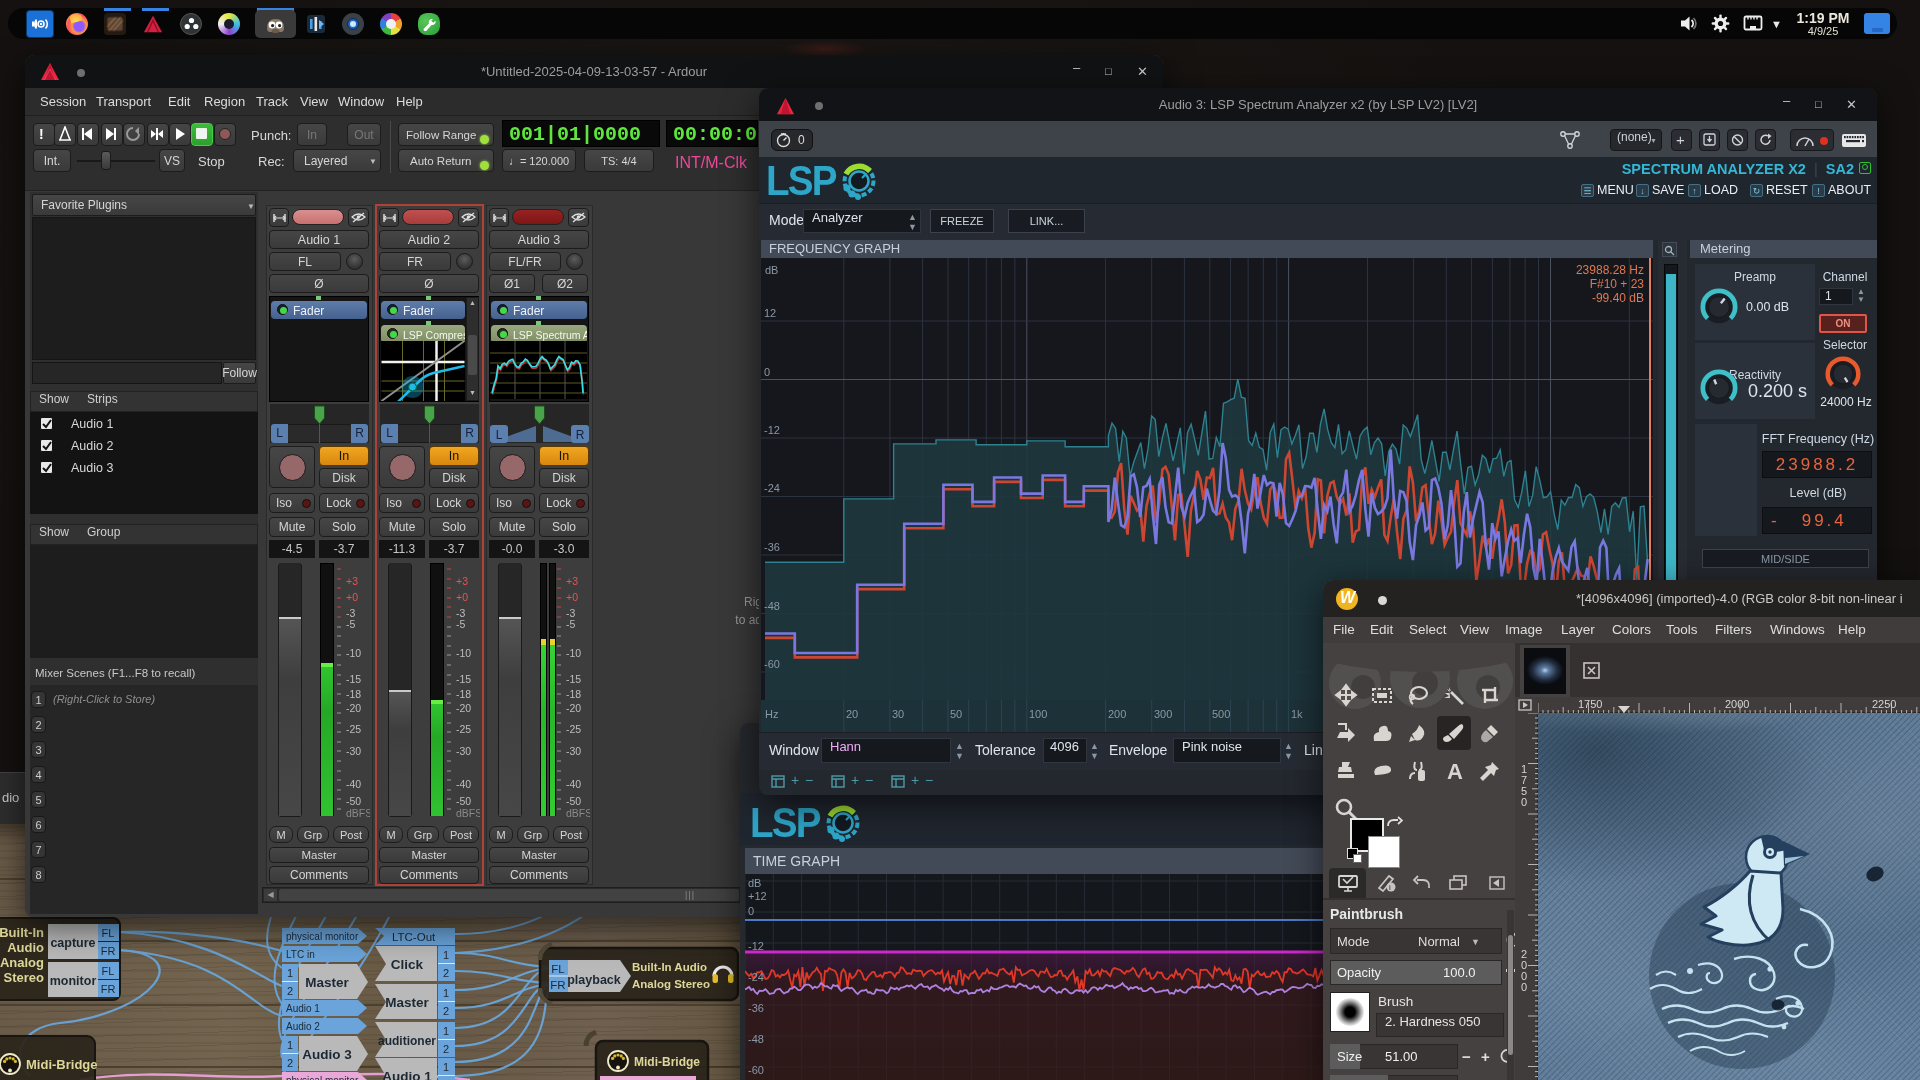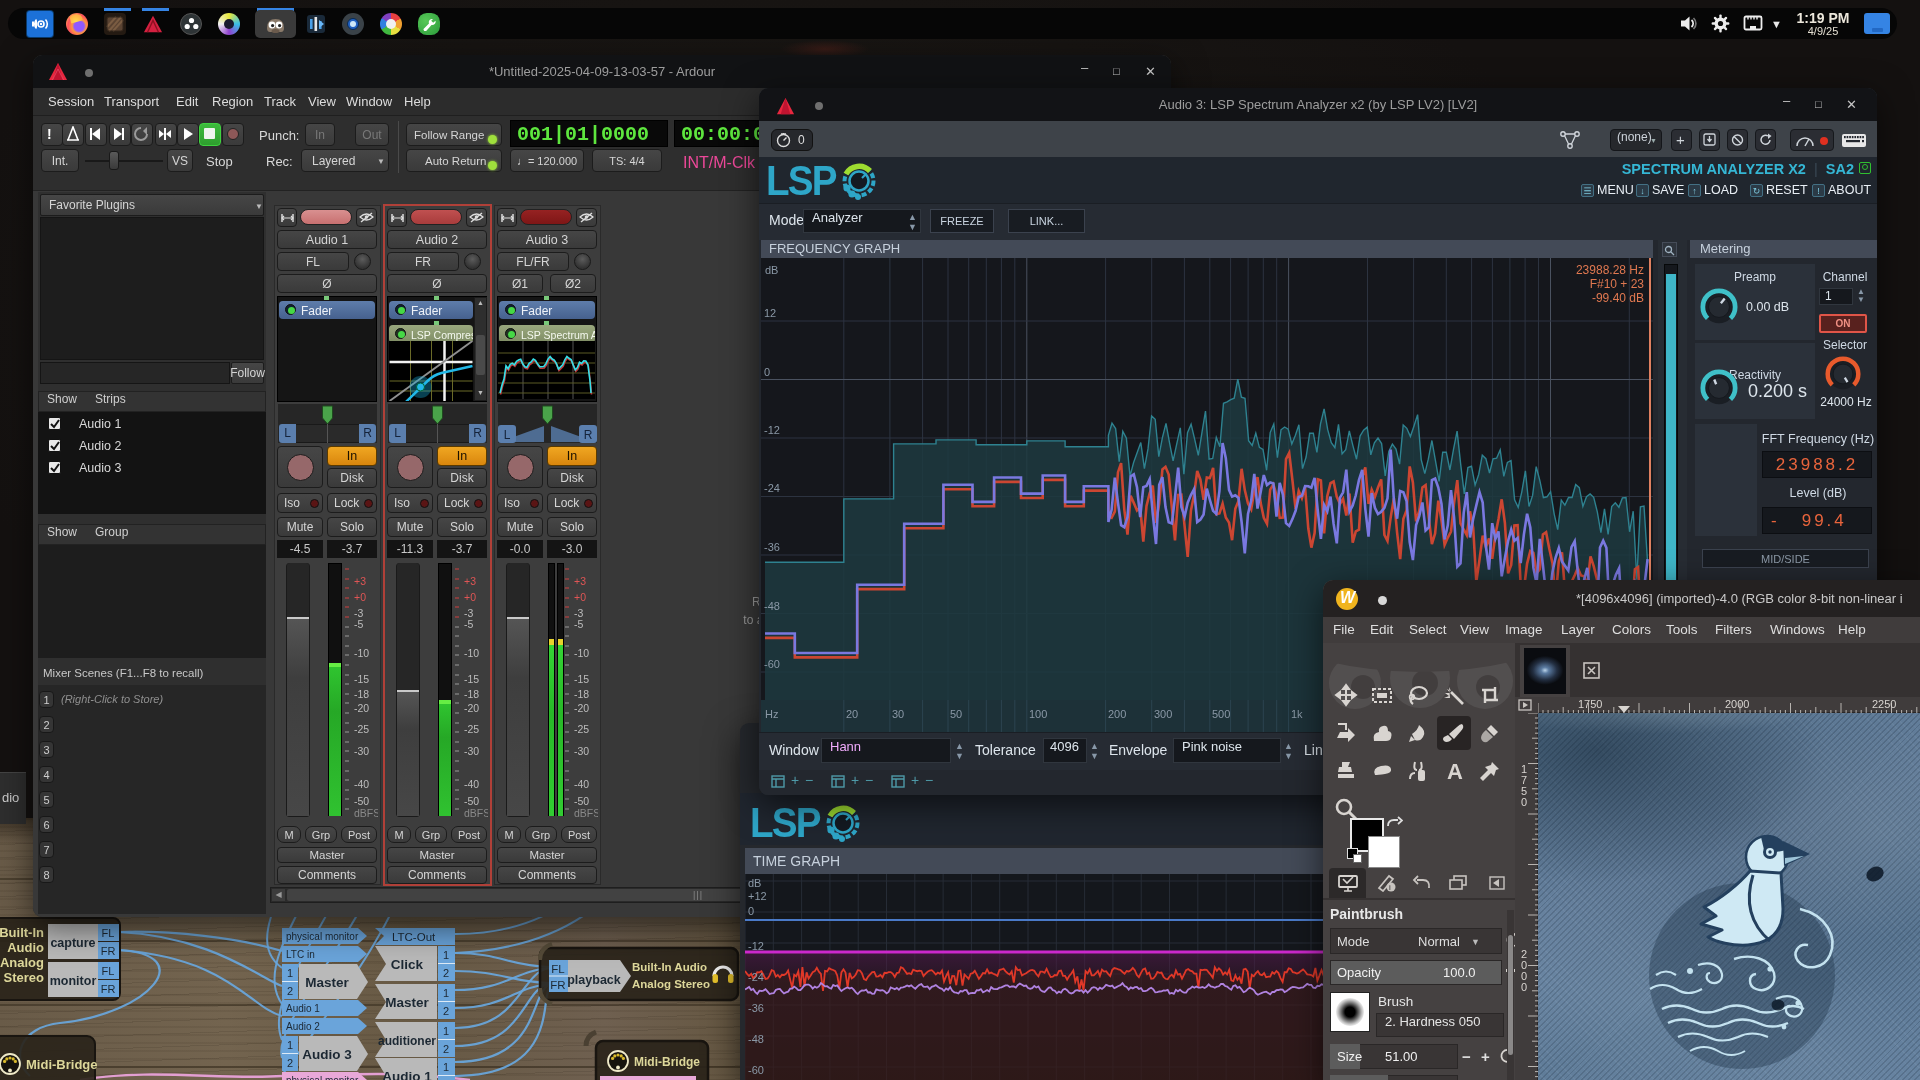--- a/index.html
+++ b/index.html
@@ -148,21 +148,21 @@
     <circle cx="4.6" cy="243.4" r="1.6" fill="#d8b92c"></circle>
     <circle cx="6.8" cy="240.9" r="1.6" fill="#d8b92c"></circle>
     <circle cx="10.0" cy="240.0" r="1.6" fill="#d8b92c"></circle>
     <circle cx="13.2" cy="240.9" r="1.6" fill="#d8b92c"></circle>
     <circle cx="15.4" cy="243.4" r="1.6" fill="#d8b92c"></circle>
     <circle cx="10" cy="252.5" r="1.9" fill="#efe9c8"></circle>
     <text x="26" y="251" font-size="13" font-weight="bold" fill="#ddd79a">Midi-Bridge</text>
   </svg>
 <div class="ab" style="left:0;top:772px;width:26px;height:52px;background:#2e2e2e;border-top:1px solid #444;"></div>
 <div class="ab" style="left:2px;top:790px;width:24px;height:14px;color:#cccccc;font-size:13px;">dio</div>
-<div class="win" style="left:25px;top:55px;width:1138px;height:862px;background:#2e2e2e;margin-left:8px;">
+<div class="win" style="left:25px;top:55px;width:1138px;height:862px;background:#2e2e2e;">
     <div class="tbar"></div>
     <svg class="ab" style="left:14px;top:6px;" width="22" height="22" viewBox="0 0 22 22">
       <polygon points="11,2 20,19 2,19" fill="#e8273f"></polygon>
       <polygon points="11,2 16,19 6,19" fill="#c01430"></polygon>
       <path d="M5.5,19 L11,8 L16.5,19" fill="none" stroke="#f4607a" stroke-width="0.8" opacity="0.7"></path>
     </svg>
     <div class="ab" style="left:52px;top:14px;width:8px;height:8px;border-radius:50%;background:#6f6f6f;"></div>
     <div class="ttxt">*Untitled-2025-04-09-13-03-57 - Ardour</div>
     <div class="wbtn" style="left:1048px;top:6px;">–</div>
     <div class="wbtn" style="left:1080px;font-size:11px;">□</div>
@@ -212,21 +212,21 @@
       <polygon points="3,1 12,7 3,13" fill="#fff"></polygon>
     </svg>
     <div class="ab" style="left:171px;top:73px;width:11px;height:11px;background:#eef4ee;border-radius:1px;"></div>
     <div class="ab" style="left:194px;top:73px;width:12px;height:12px;background:#8e5858;border:1px solid #222;border-radius:50%;"></div>
     <div class="ab" style="left:226px;top:73px;color:#d8d8d8;font-size:13px;">Punch:</div>
     <div class="abtn" style="left:272px;top:68px;width:30px;height:23px;color:#787878;">In</div>
     <div class="abtn" style="left:322px;top:68px;width:34px;height:23px;color:#787878;">Out</div>
     <div class="ab" style="left:365px;top:66px;width:1px;height:52px;background:#4a4a4a;"></div>
     <div class="abtn" style="left:373px;top:68px;width:96px;height:23px;justify-content:flex-start;padding-left:7px;font-size:11.5px;">Follow Range</div>
     <div class="ab" style="left:455px;top:75px;"><span class="led" style="background:#9fe03c;box-shadow:0 0 3px #9fe03c;"></span></div>
-    <div class="abtn" style="left:373px;top:94px;width:96px;height:23px;justify-content:flex-start;padding-left:18px;font-size:11.5px;">Auto Return</div>
+    <div class="abtn" style="left:373px;top:94px;width:96px;height:23px;justify-content:flex-start;padding-left:11px;font-size:11.5px;">Auto Return</div>
     <div class="ab" style="left:455px;top:101px;"><span class="led" style="background:#9fe03c;box-shadow:0 0 3px #9fe03c;"></span></div>
     <div class="ab" style="left:477px;top:65px;width:158px;height:27px;background:#090909;border:1px solid #000;"></div>
     <div class="ab" style="left:484px;top:68px;color:#5ee63e;font-size:20px;font-family:'Liberation Mono',monospace;font-weight:bold;letter-spacing:0px;">001|01|0000</div>
     <div class="ab" style="left:641px;top:65px;width:92px;height:27px;background:#090909;border:1px solid #000;"></div>
     <div class="ab" style="left:648px;top:68px;color:#5ee63e;font-size:20px;font-family:'Liberation Mono',monospace;font-weight:bold;">00:00:0</div>
     <div class="abtn" style="left:8px;top:94px;width:38px;height:23px;">Int.</div>
     <div class="ab" style="left:52px;top:105px;width:78px;height:2px;background:#191919;"></div>
     <div class="ab" style="left:76px;top:96px;width:10px;height:19px;background:linear-gradient(#5a5a5a,#3a3a3a);border:1px solid #191919;border-radius:3px;"></div>
     <div class="abtn" style="left:134px;top:94px;width:26px;height:23px;">VS</div>
     <div class="ab" style="left:173px;top:99px;color:#d8d8d8;font-size:13px;">Stop</div>

